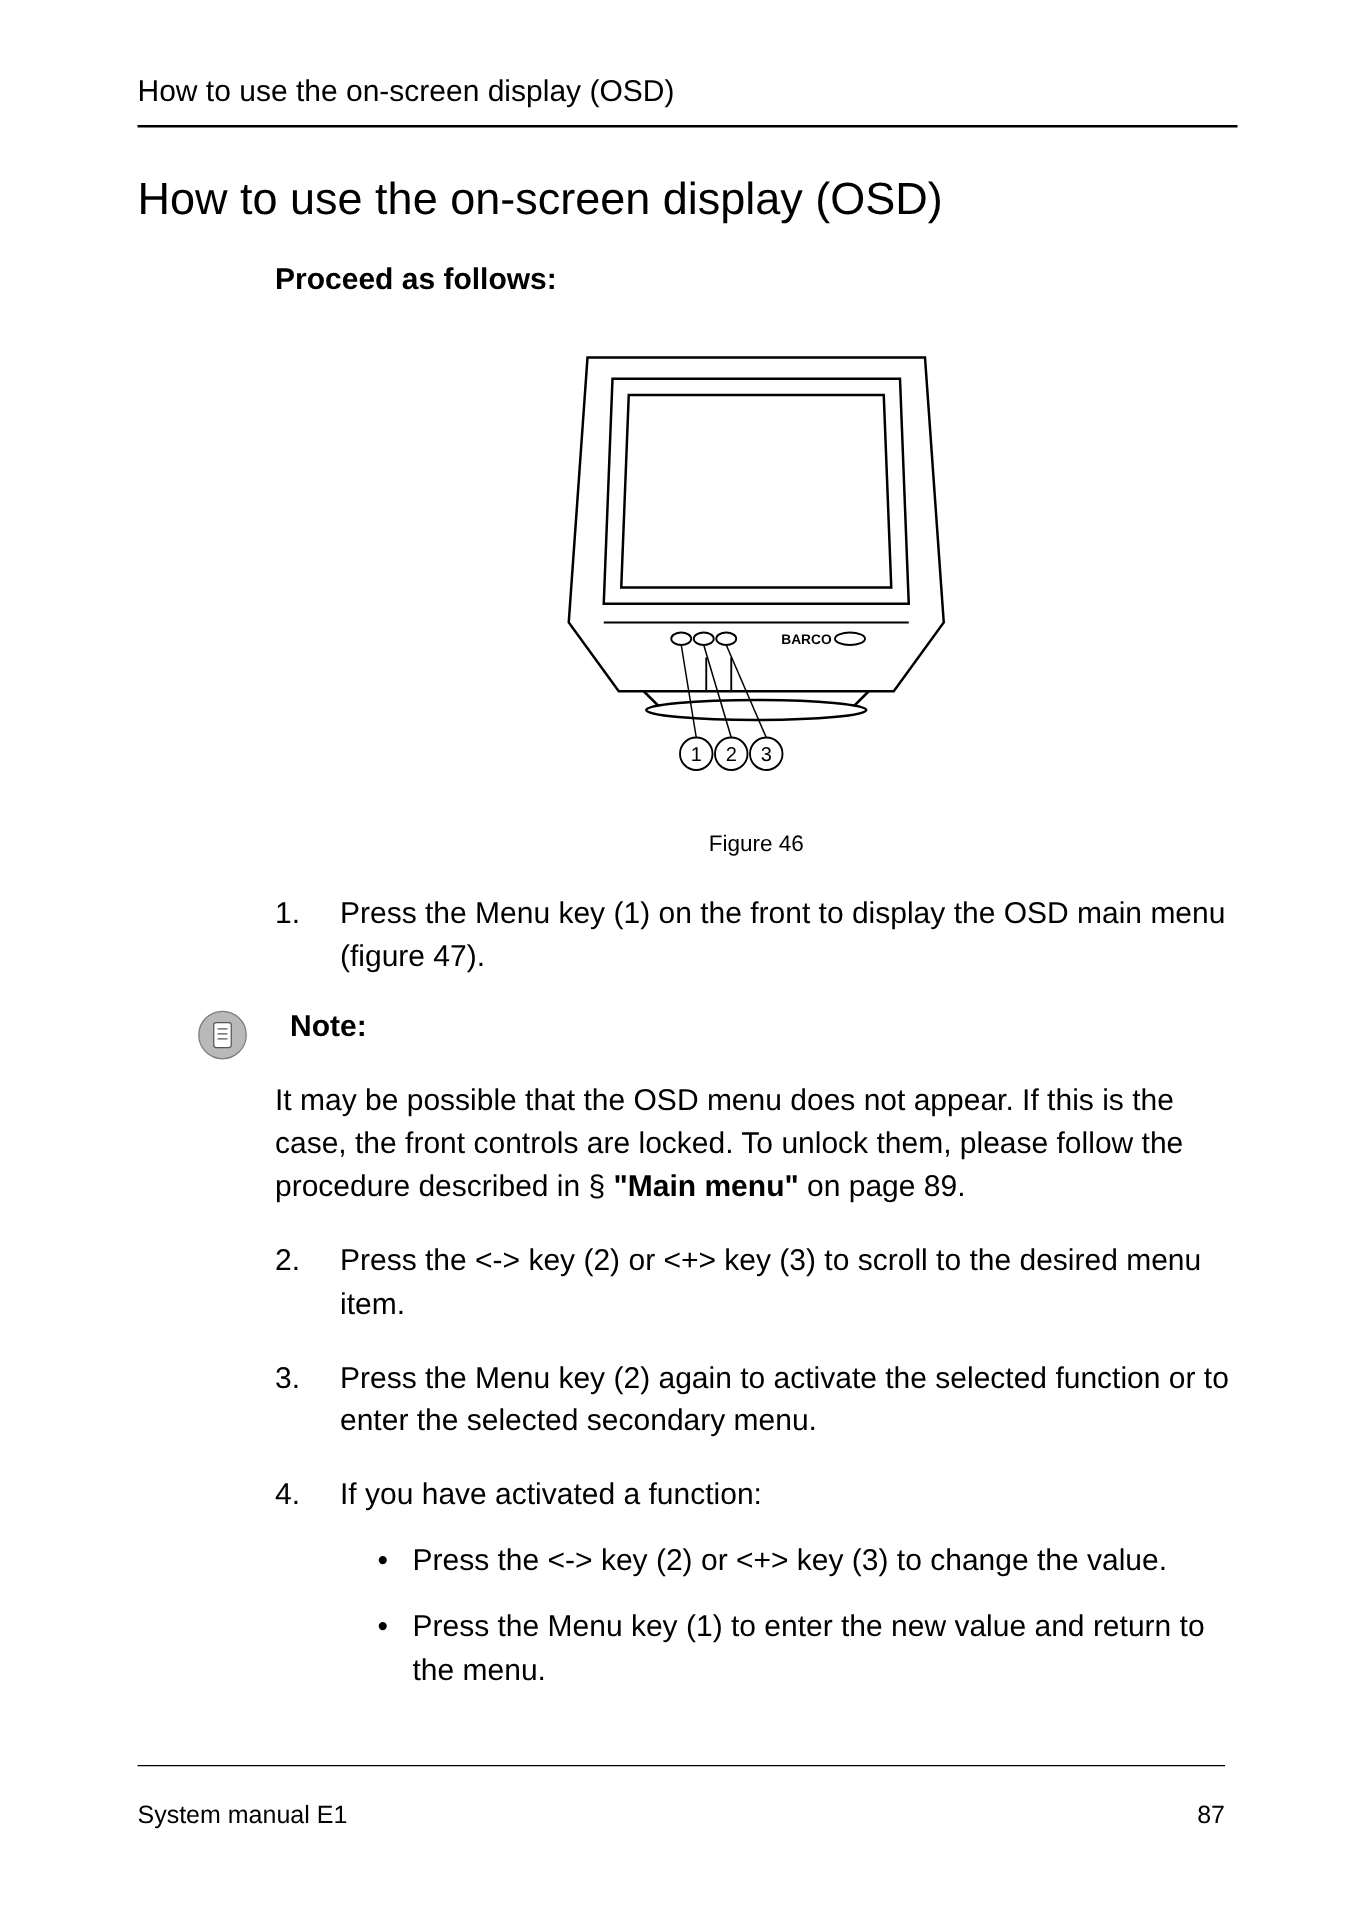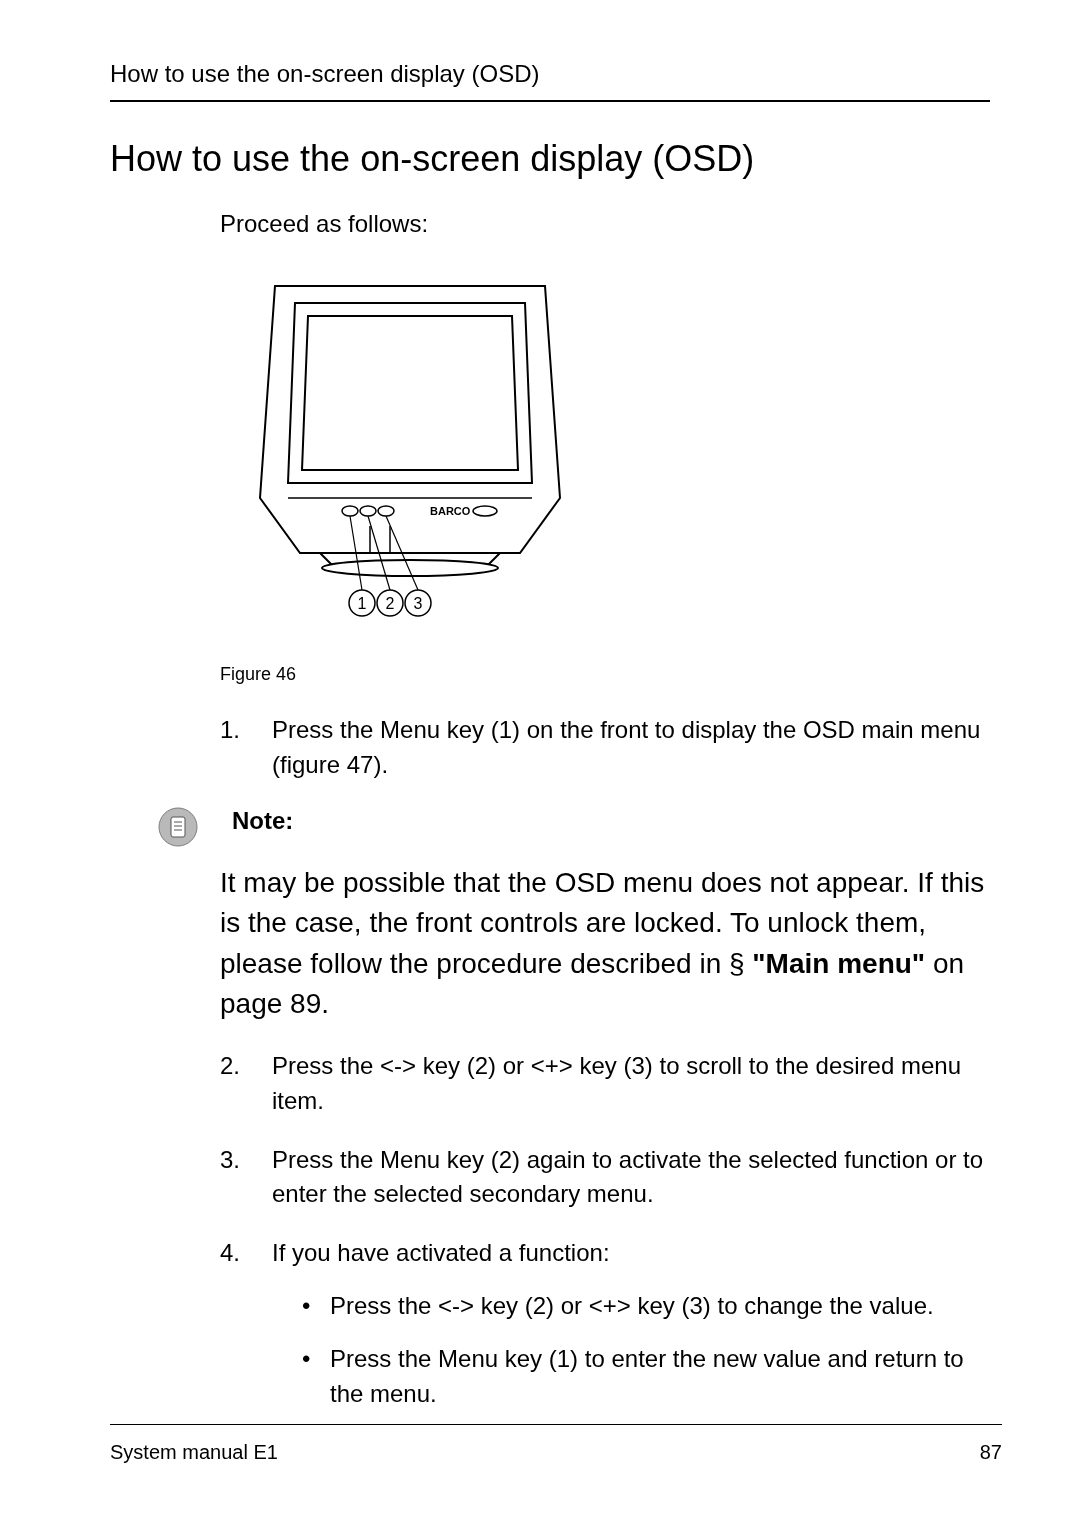--- a/index.html
+++ b/index.html
@@ -1,34 +1,34 @@
 <!DOCTYPE html>
 <html><head>
 <meta charset="utf-8">
 <style>
   * { margin: 0; padding: 0; box-sizing: border-box; }
   html, body { width: 1080px; height: 1529px; background: #fff; font-family: "Segoe UI", "Helvetica Neue", Arial, sans-serif; color: #000; }
   .page { width: 1080px; height: 1512px; padding: 60px 90px 40px 110px; position: relative; border-radius: 23px; }
   .running-head { font-size: 24px; font-weight: 300; padding-bottom: 12px; border-bottom: 2px solid #000; margin-bottom: 36px; }
   .title { font-size: 36px; font-weight: 300; margin-bottom: 30px; }
   .content { padding-left: 110px; }
-  .subhead { font-size: 24px; font-weight: 400; margin-bottom: 30px; }
-  .figure-wrap { margin: 0 0 28px 0; }
+  .subhead { font-size: 24px; font-weight: 700; margin-bottom: 30px; }
+  .figure-wrap { text-align: center; margin: 0 0 28px 0; }
   .figure-caption { font-size: 18px; font-weight: 300; margin-top: 32px; }
   .ol-item { display: flex; gap: 26px; font-size: 24px; font-weight: 300; line-height: 1.45; margin-bottom: 24px; }
   .ol-num { min-width: 26px; }
   .ol-body { flex: 1; }
   .note-row { display: flex; align-items: flex-start; gap: 22px; margin-left: -62px; margin-bottom: 16px; }
   .note-icon { width: 40px; height: 40px; flex-shrink: 0; }
   .note-label { font-size: 24px; font-weight: 700; margin-left: 12px; }
-  .note-para { font-size: 28px; font-weight: 300; line-height: 1.45; margin-bottom: 24px; margin-left: 0; }
+  .note-para { font-size: 24px; font-weight: 300; line-height: 1.45; margin-bottom: 24px; margin-left: 0; }
   .note-para b { font-weight: 700; }
   .bullet { display: flex; gap: 14px; font-size: 24px; font-weight: 300; line-height: 1.45; margin-bottom: 18px; padding-left: 30px; }
   .bullet-dot { min-width: 14px; }
-  .footer { position: absolute; left: 110px; right: 78px; bottom: 48px; border-top: 1px solid #000; padding-top: 16px; display: flex; justify-content: space-between; font-size: 20px; font-weight: 300; }
+  .footer { position: absolute; left: 110px; right: 100px; bottom: 48px; border-top: 1px solid #000; padding-top: 28px; display: flex; justify-content: space-between; font-size: 20px; font-weight: 300; }
   svg { display: inline-block; }
 </style>
 </head>
 <body>
 
 <div class="page">
 
   <div class="running-head">How to use the on-screen display (OSD)</div>
 
   <div class="title">How to use the on-screen display (OSD)</div>

